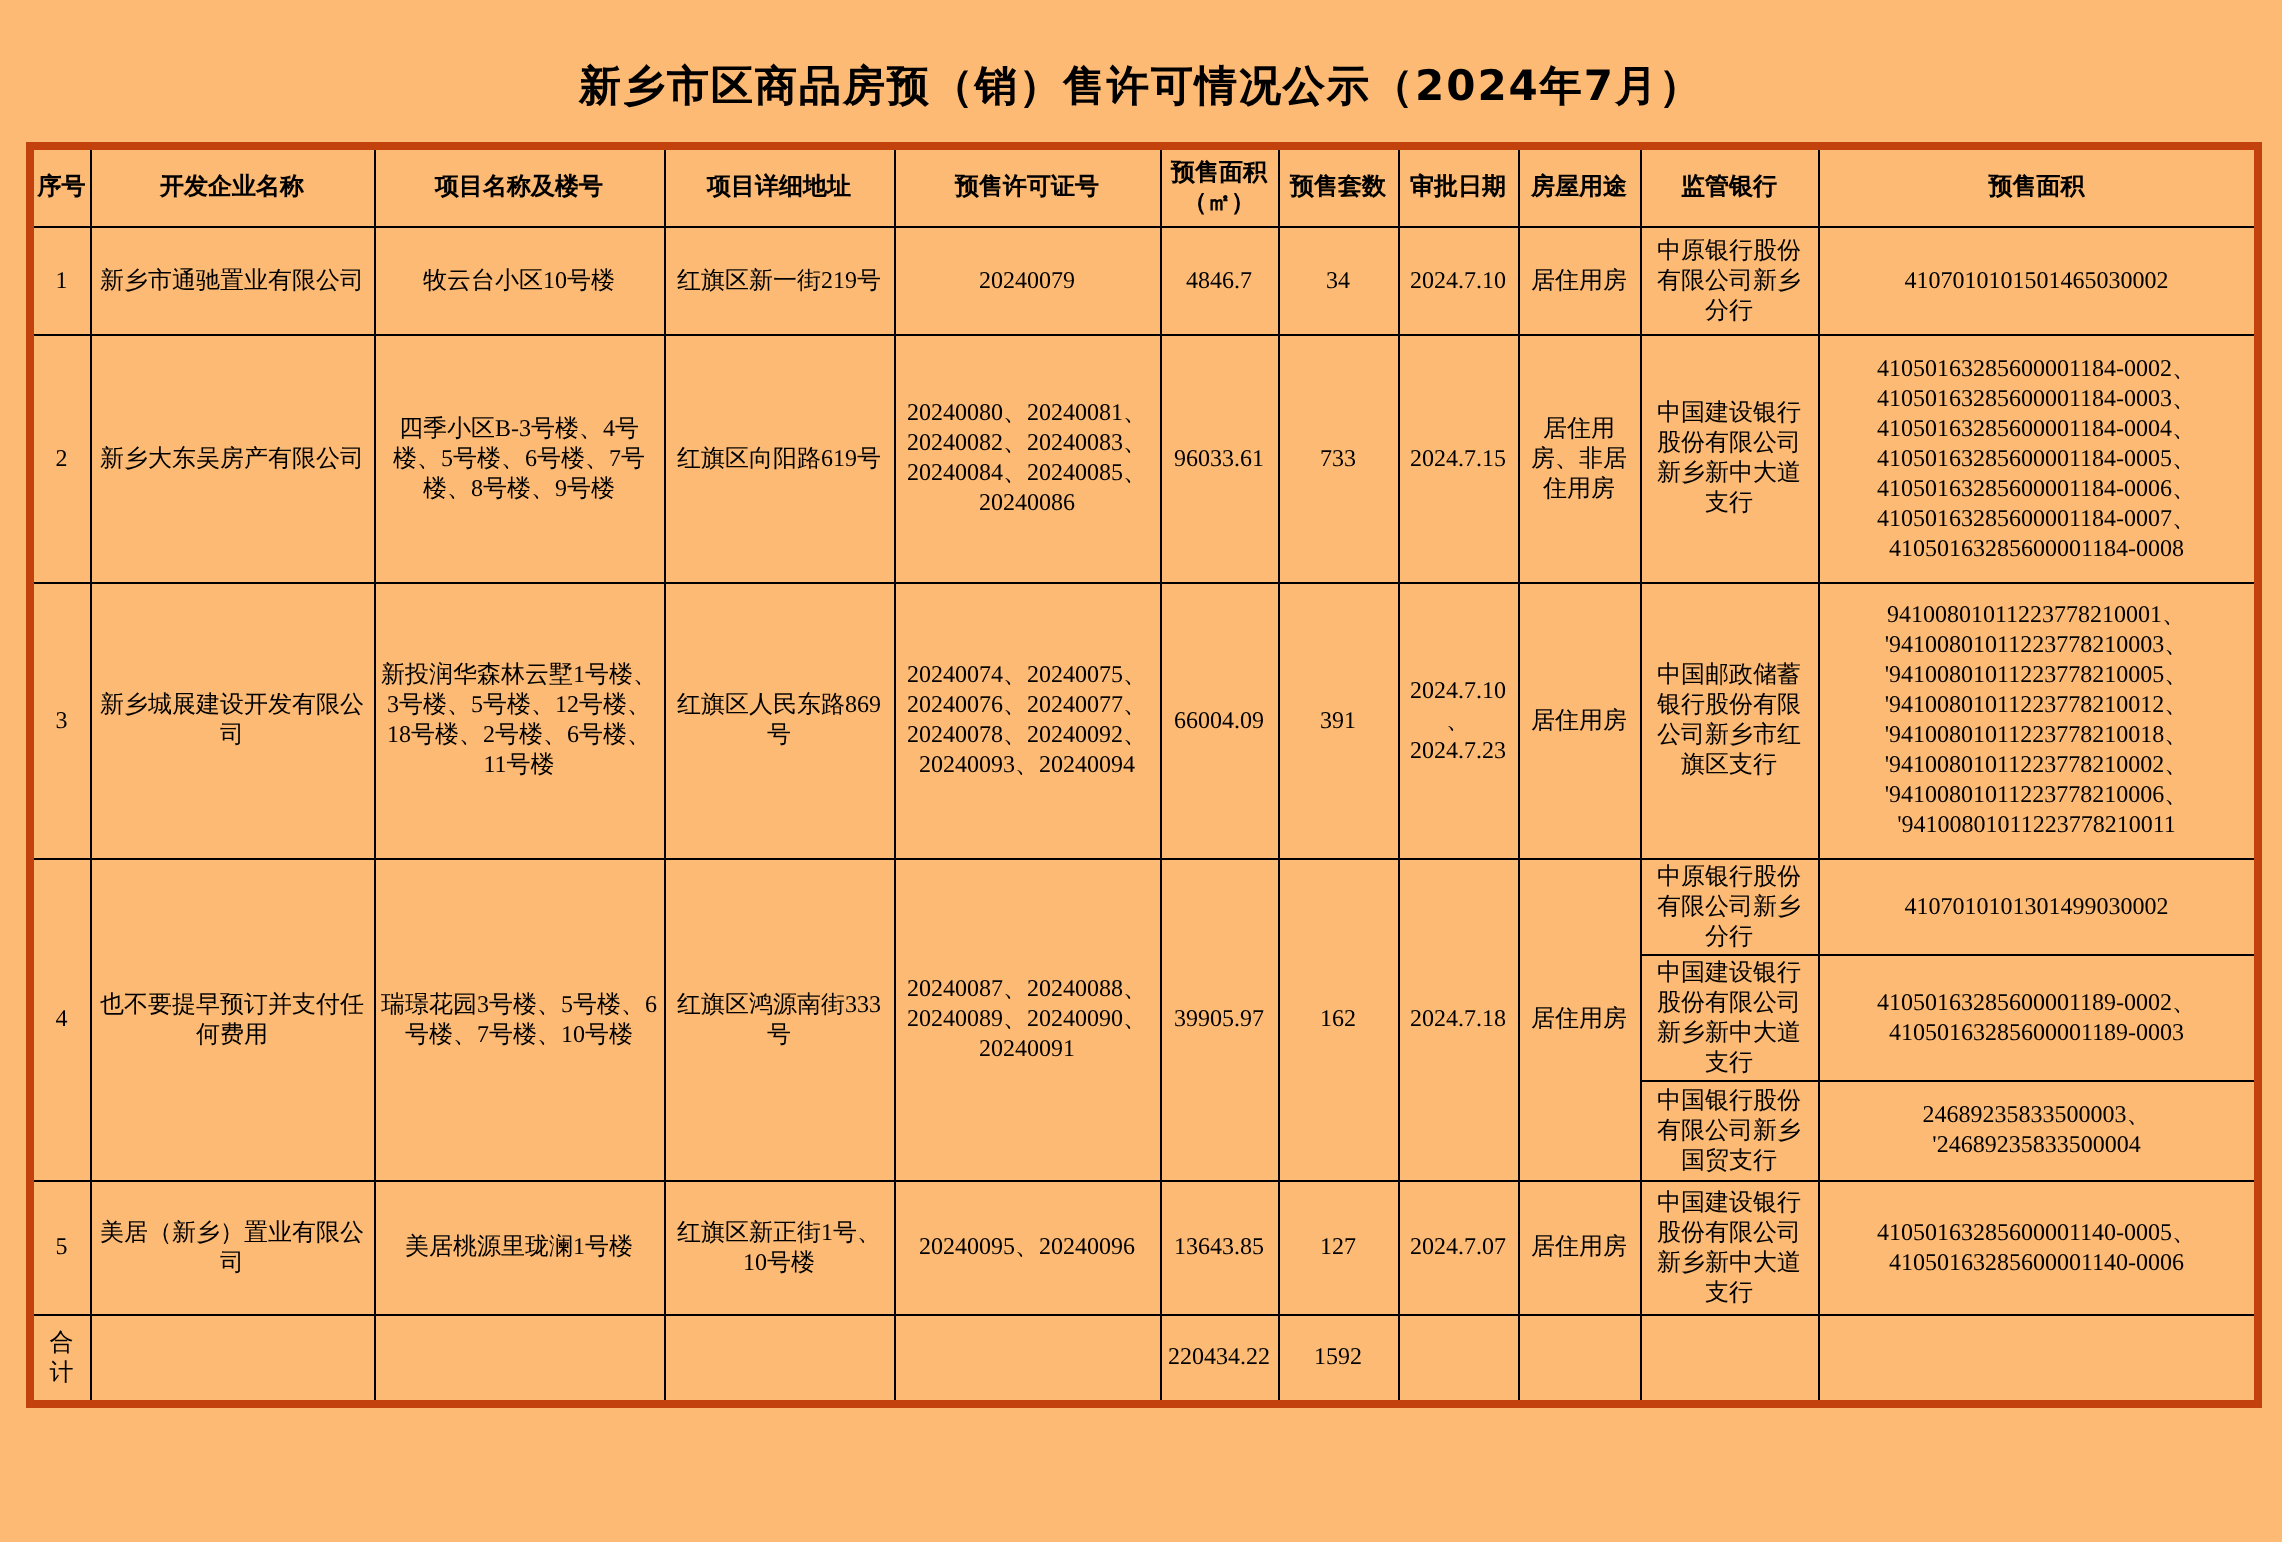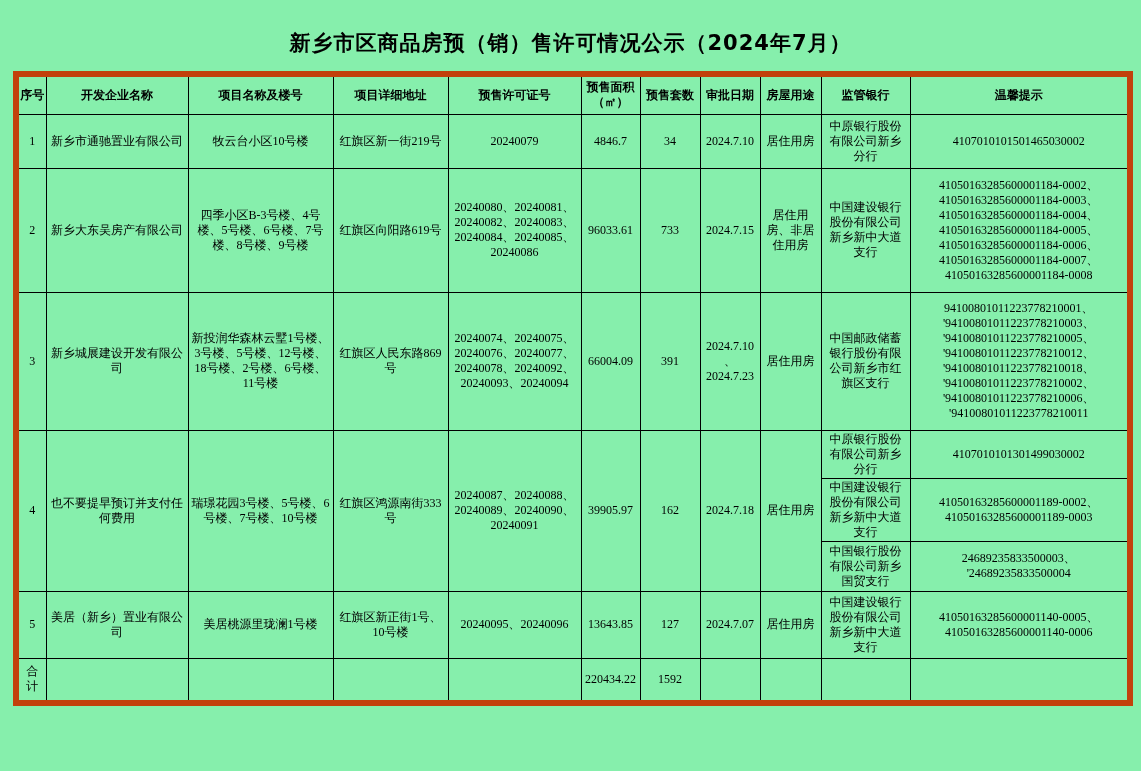--- a/index.html
+++ b/index.html
@@ -1,38 +1,38 @@
 <!DOCTYPE html>
 <html><head>
 <meta charset="utf-8">
 <style>
   html,body{margin:0;padding:0;background:#ffffff;}
   .page{
     position:relative;
     width:1141px;height:771px;
-    background:#86efac;
+    background:#fdba74;
     font-family:"Liberation Serif","DejaVu Serif",serif;
     color:#000;
     overflow:hidden;
   }
   .title{
     padding-top:30px;
     text-align:center;
     font-family:"DejaVu Sans","Liberation Sans",sans-serif;
     font-weight:bold;
     font-size:21px;
     line-height:26px;
     letter-spacing:1px;
   }
   table.permit{
     table-layout:fixed;
     border-collapse:collapse;
     margin:15px 0 0 13px;
     width:1114px;
-    border:6px solid #c2410c;
+    border:4px solid #c2410c;
   }
   table.permit th, table.permit td{
     border:1px solid #000;
     text-align:center;
     vertical-align:middle;
     padding:1px 3px;
     font-size:12px;
     line-height:15px;
     word-break:break-word;
     overflow:hidden;
@@ -92,21 +92,21 @@
       <th>序号</th>
       <th>开发企业名称</th>
       <th>项目名称及楼号</th>
       <th>项目详细地址</th>
       <th>预售许可证号</th>
       <th>预售面积（㎡）</th>
       <th>预售套数</th>
       <th>审批日期</th>
       <th>房屋用途</th>
       <th>监管银行</th>
-      <th>温馨提示</th>
+      <th>预售面积</th>
     </tr>
 
     <tr class="h-r1">
       <td>1</td>
       <td>新乡市通驰置业有限公司</td>
       <td>牧云台小区10号楼</td>
       <td>红旗区新一街219号</td>
       <td class="permits">20240079</td>
       <td class="num">4846.7</td>
       <td class="num">34</td>

